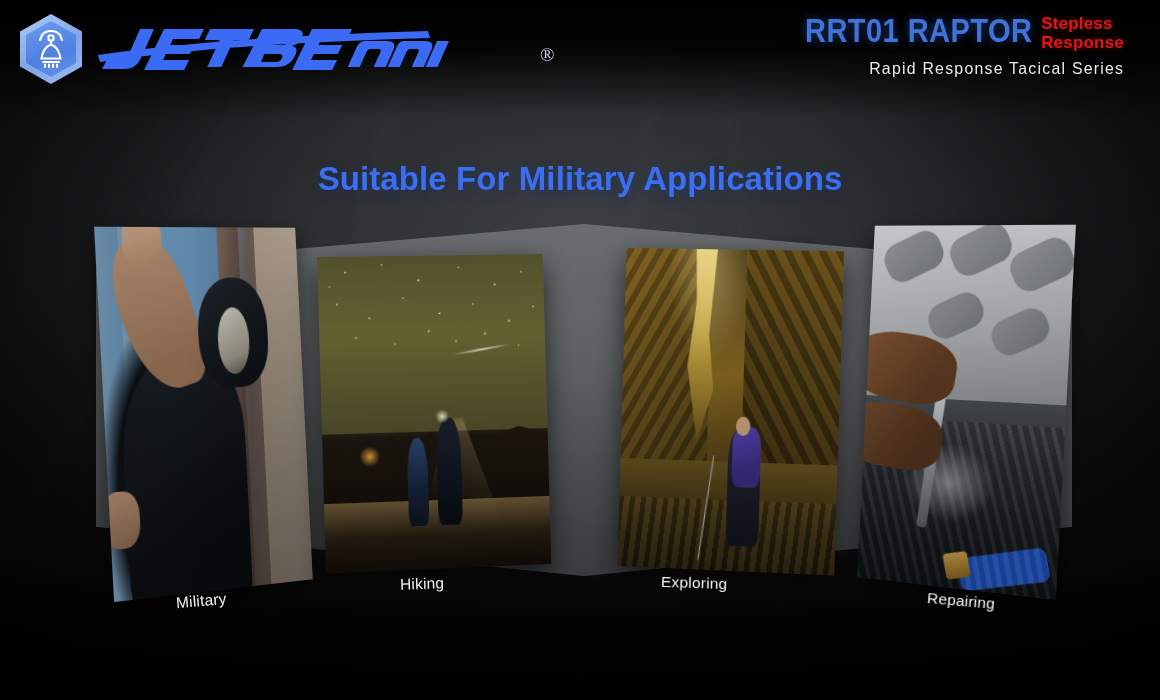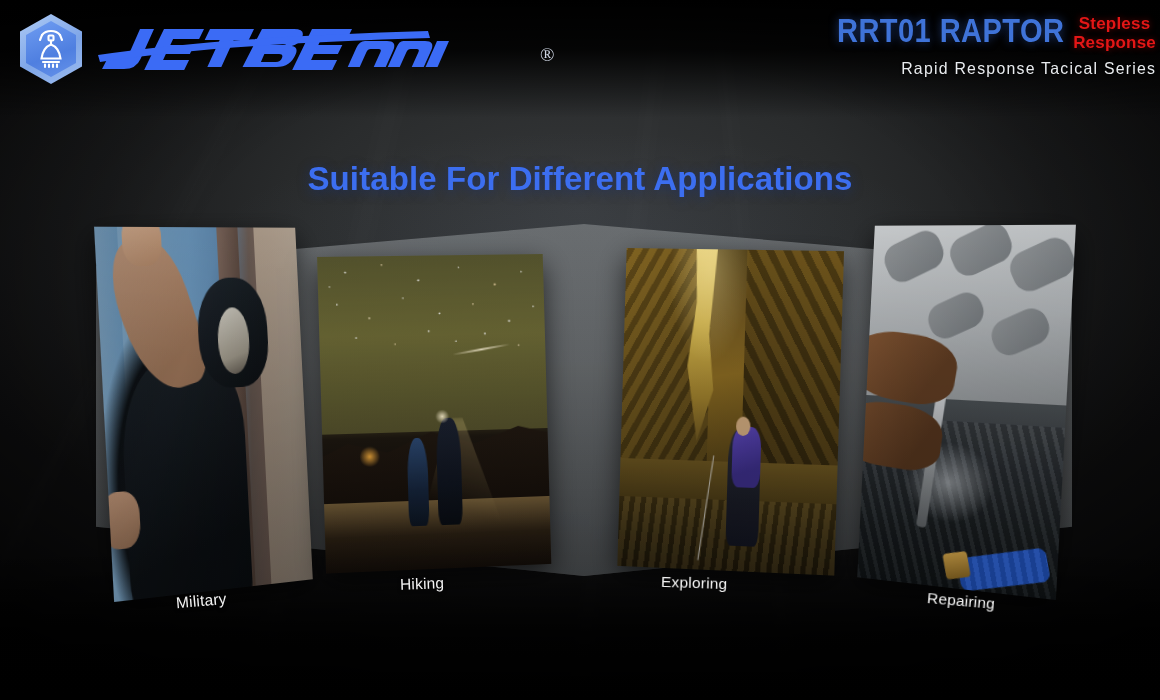--- a/index.html
+++ b/index.html
@@ -39,28 +39,28 @@
   .hex-in{position:absolute;left:6px;top:7px;width:50px;height:56px;
        clip-path:polygon(50% 0%,100% 25%,100% 75%,50% 100%,0% 75%,0% 25%);
        background:linear-gradient(160deg,#6f9df2,#4f7fe0 60%,#6592ea);}
   .hex-svg{position:absolute;left:6px;top:7px;width:50px;height:56px;}
   .wordmark{position:relative;height:58px;display:flex;align-items:center;}
   .wm-svg{height:56px;width:370px;display:block;}
   .reg{position:absolute;left:448px;top:24px;color:#cfd6e4;font-size:19px;
        font-family:"Liberation Serif",serif;}
 
   
-  .hdr-right{position:absolute;right:4px;top:14px;text-align:right;}
+  .hdr-right{position:absolute;right:36px;top:14px;text-align:right;}
   .hr-row{display:flex;align-items:flex-start;justify-content:flex-end;gap:9px;}
   .model{font-family:"Liberation Sans Narrow","Liberation Sans",sans-serif;
     font-weight:700;font-size:33px;letter-spacing:.5px;line-height:1;
     color:#3f73d8;transform:scaleX(.88);transform-origin:right center;
     text-shadow:0 0 10px rgba(60,110,220,.5);white-space:nowrap;}
   .stepless{font-weight:700;font-size:17px;line-height:1.12;color:#e31616;
-    text-align:center;letter-spacing:.2px;text-shadow:0 0 7px rgba(220,20,20,.45);}
+    text-align:left;letter-spacing:.2px;text-shadow:0 0 7px rgba(220,20,20,.45);}
   .tagline{margin-top:7px;color:#e9ecef;font-size:16.5px;letter-spacing:1.3px;
     font-family:"Liberation Sans Narrow","Liberation Sans",sans-serif;
     transform:scaleX(.96);transform-origin:right center;white-space:nowrap;
     text-shadow:0 1px 3px rgba(0,0,0,.9);}
 
   
   .heading{position:absolute;left:0;right:0;top:160px;text-align:center;
     font-size:33px;font-weight:700;color:#3c6ef0;letter-spacing:.1px;
     text-shadow:0 2px 12px rgba(20,50,130,.55);}
 
@@ -298,21 +298,21 @@
     <div class="hr-row">
       <div class="model">RRT01 RAPTOR</div>
       <div class="stepless">
         <div>Stepless</div>
         <div>Response</div>
       </div>
     </div>
     <div class="tagline">Rapid Response Tacical Series</div>
   </div>
 
-  <div class="heading">Suitable For Different Applications</div>
+  <div class="heading">Suitable For Military Applications</div>
 
   <div class="gallery">
 
     <div class="backplate">
       <div class="bp-shade"></div>
     </div>
 
     <div class="panel" id="p1">
       <div class="photo">
         <div class="s1">

